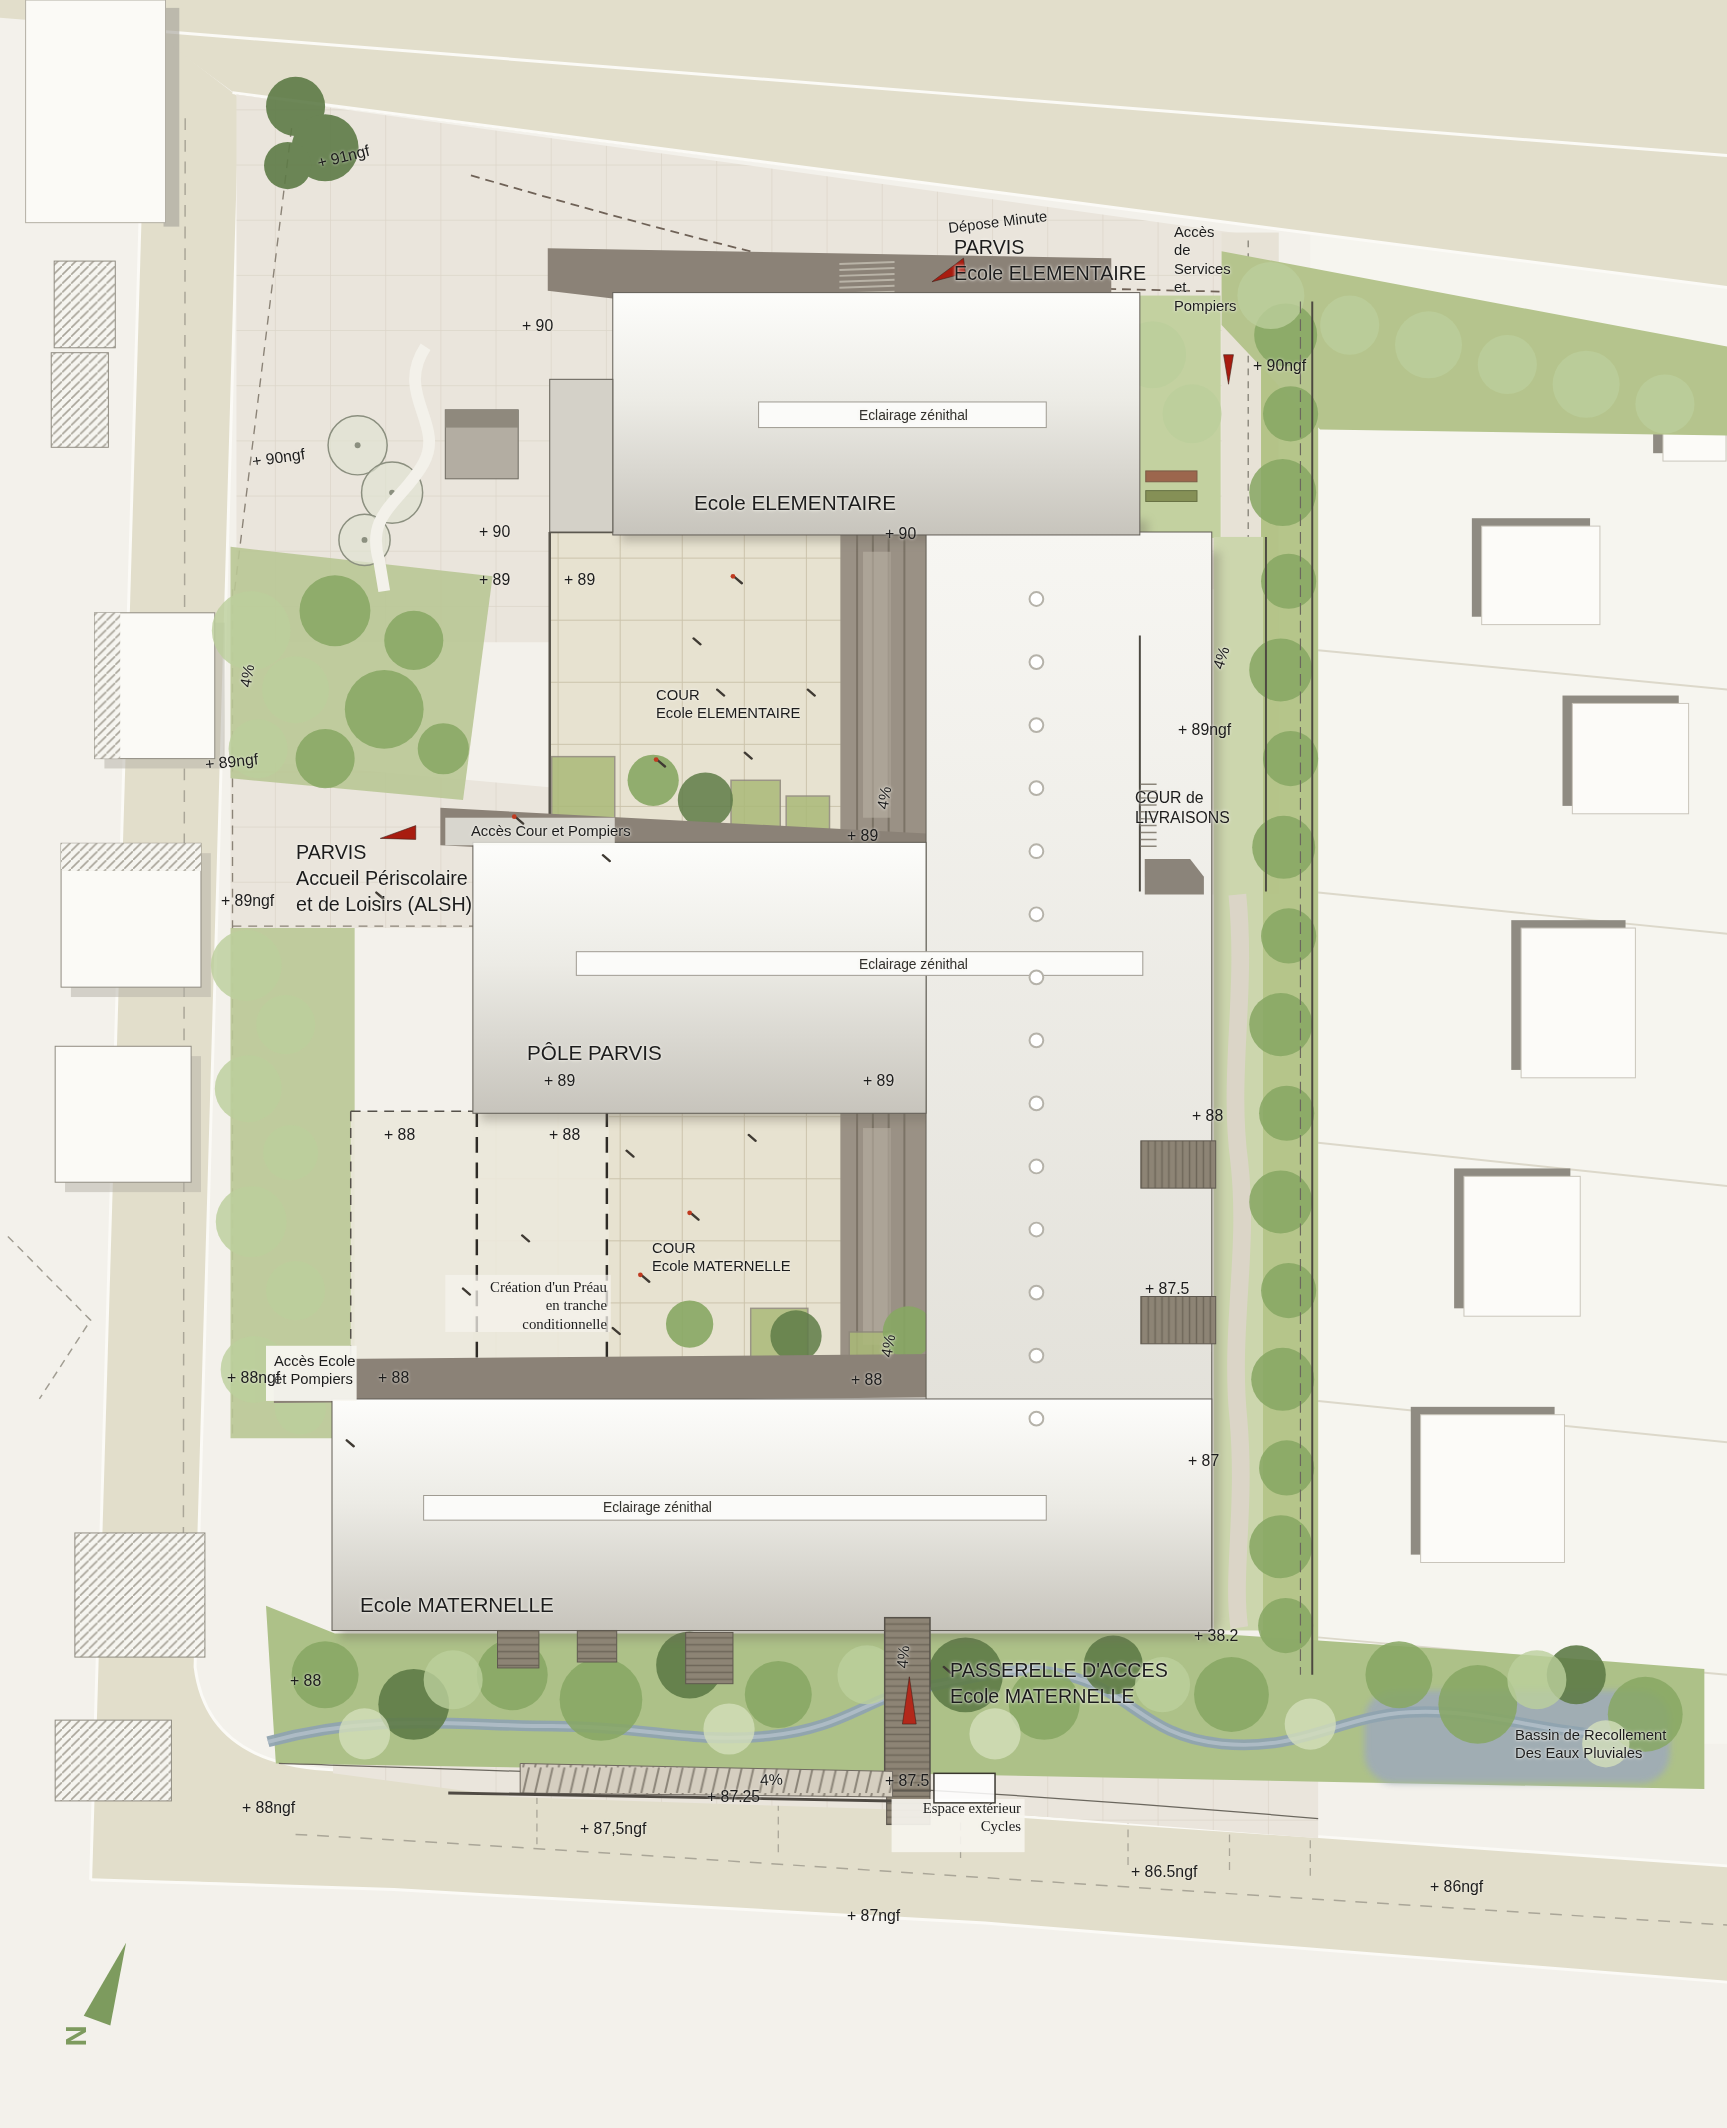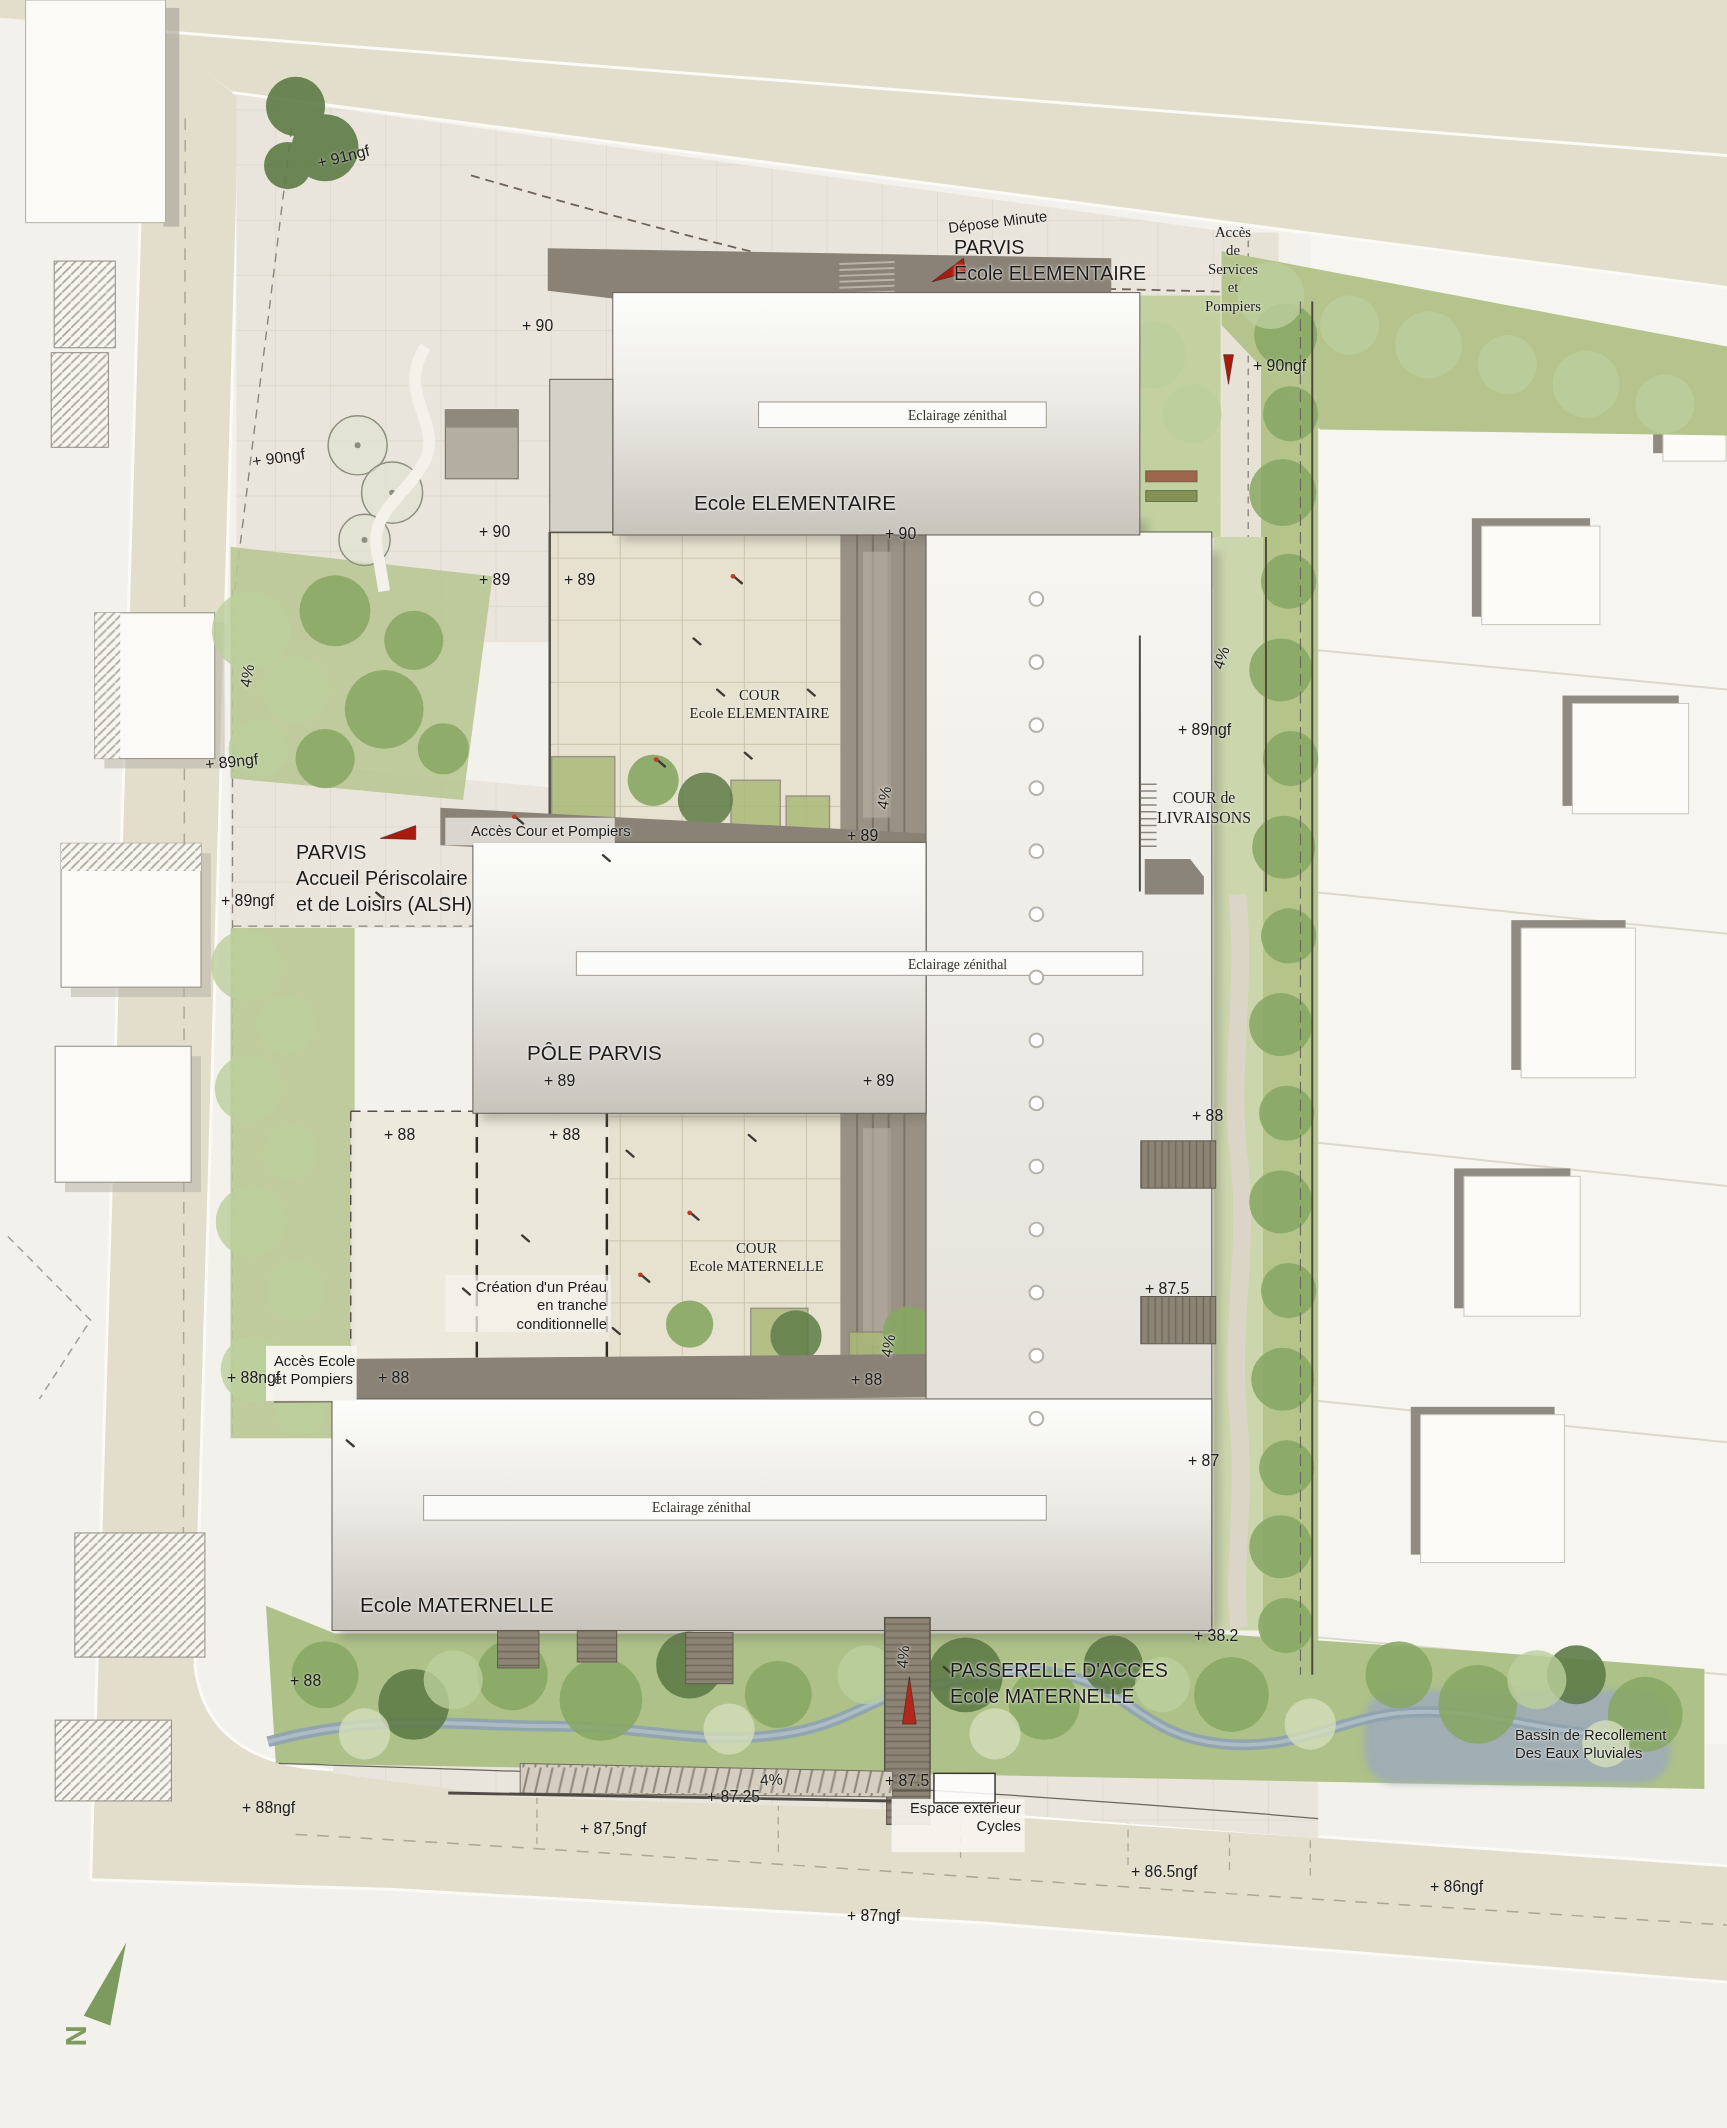--- a/index.html
+++ b/index.html
@@ -5,22 +5,22 @@
   html,body{margin:0;padding:0;background:#f3f1eb;}
   #plan{position:relative;width:1728px;height:2129px;overflow:hidden;
         font-family:"Liberation Sans",sans-serif;color:#1c1c1c;}
   #base{position:absolute;left:0;top:0;}
   .lbl{position:absolute;font-size:14.8px;line-height:1.25;white-space:pre-line;
        text-shadow:0 0 3.9px rgba(246,244,238,.95),0 0 2px rgba(246,244,238,.9);}
   .s14{font-size:13.8px;color:#33322e;}
   .s16{font-size:15.8px;}
   .s20{font-size:19.7px;line-height:1.32;}
   .s21{font-size:20.7px;}
-  .ctr{text-align:center;font-family:Liberation Serif, serif;}
-  .rt{text-align:right;}
+  .ctr{text-align:left;}
+  .rt{text-align:right;font-family:Liberation Serif, serif;}
   .elev{position:absolute;font-size:15.8px;white-space:nowrap;
         text-shadow:0 0 3px rgba(246,244,238,.9);}
   .north{position:absolute;font-size:29.6px;font-weight:bold;}
 </style>
 </head>
 <body>
 
 <div id="plan">
 
 <svg id="base" width="1728" height="2129" viewBox="0 0 1754 2161">

